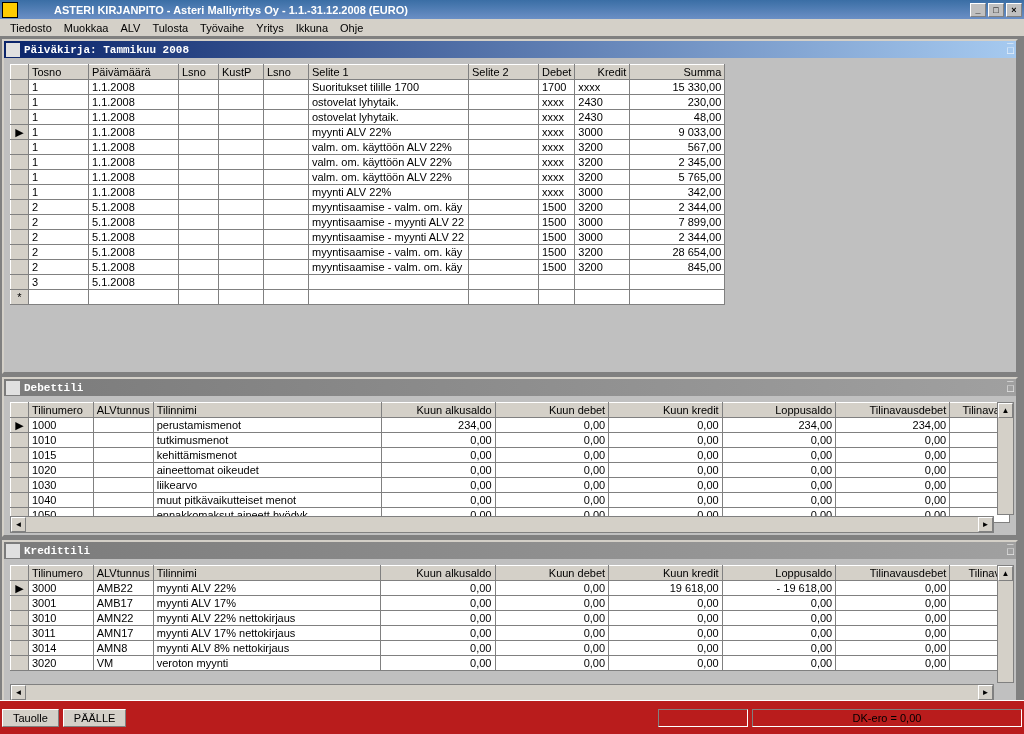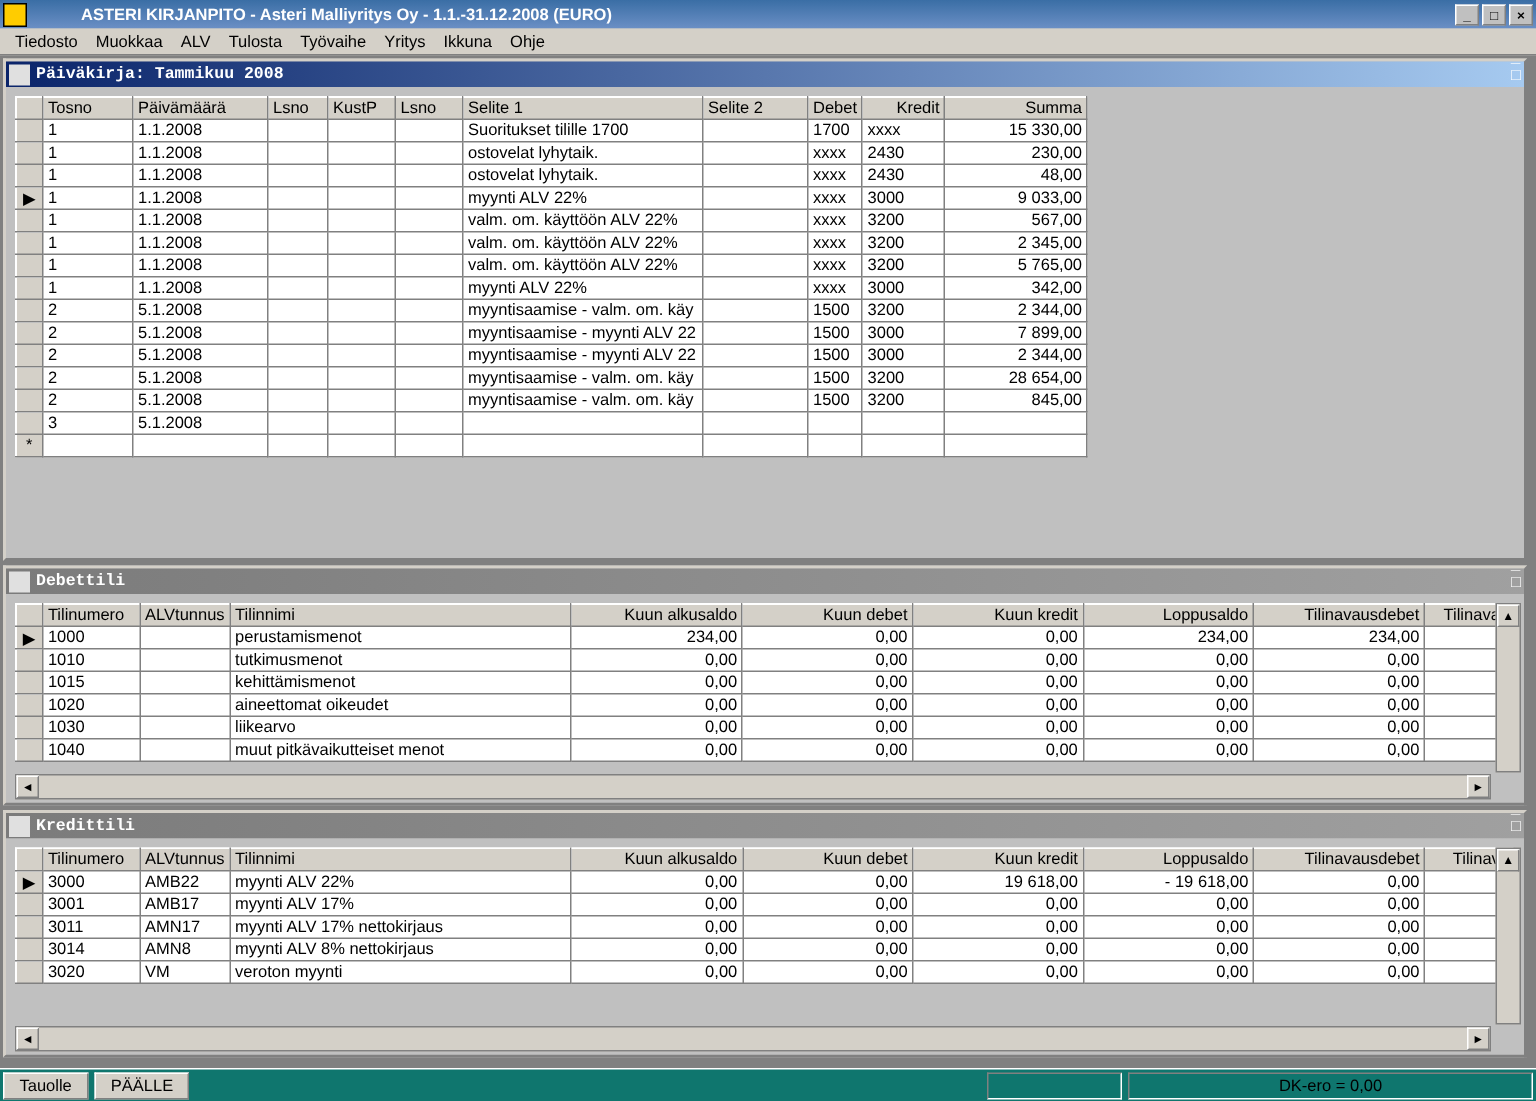--- a/index.html
+++ b/index.html
@@ -152,22 +152,22 @@
   display: flex;
   align-items: center;
   justify-content: center;
 }
 
 .statusbar {
   position: absolute;
   bottom: 0;
   left: 0;
   right: 0;
-  height: 22px;
-  background: #0f766e;
+  height: 34px;
+  background: #b91c1c;
   border-top: 1px solid #fff;
   display: flex;
   align-items: center;
   padding: 2px;
   gap: 4px;
   margin-top: 20px;
 }
 .statusbar .sb-btn2 {
   padding: 2px 10px;
   border: 1px solid #808080;
@@ -530,20 +530,32 @@
               <td>1040</td>
               <td></td>
               <td>muut pitkävaikutteiset menot</td>
               <td class="num">0,00</td>
               <td class="num">0,00</td>
               <td class="num">0,00</td>
               <td class="num">0,00</td>
               <td class="num">0,00</td>
               <td class="num"></td>
             </tr>
+            <tr>
+              <td class="rowhdr"></td>
+              <td>1050</td>
+              <td></td>
+              <td>ennakkomaksut aineett.hyödyk.</td>
+              <td class="num">0,00</td>
+              <td class="num">0,00</td>
+              <td class="num">0,00</td>
+              <td class="num">0,00</td>
+              <td class="num">0,00</td>
+              <td class="num"></td>
+            </tr>
           </tbody>
         </table>
       <div class="scrollbar-h" style="left:6px; right:22px; bottom:2px;">
         <div class="sb-btn">◄</div>
         <div style="flex:1"></div>
         <div class="sb-btn">►</div>
       </div>
       <div class="scrollbar-v" style="top:6px; right:2px; bottom:20px;">
         <div class="sb-btn">▲</div>
       </div>
@@ -594,20 +606,32 @@
               <td>myynti ALV 17%</td>
               <td class="num">0,00</td>
               <td class="num">0,00</td>
               <td class="num">0,00</td>
               <td class="num">0,00</td>
               <td class="num">0,00</td>
               <td class="num"></td>
             </tr>
             <tr>
               <td class="rowhdr"></td>
+              <td>3010</td>
+              <td>AMN22</td>
+              <td>myynti ALV 22% nettokirjaus</td>
+              <td class="num">0,00</td>
+              <td class="num">0,00</td>
+              <td class="num">0,00</td>
+              <td class="num">0,00</td>
+              <td class="num">0,00</td>
+              <td class="num"></td>
+            </tr>
+            <tr>
+              <td class="rowhdr"></td>
               <td>3011</td>
               <td>AMN17</td>
               <td>myynti ALV 17% nettokirjaus</td>
               <td class="num">0,00</td>
               <td class="num">0,00</td>
               <td class="num">0,00</td>
               <td class="num">0,00</td>
               <td class="num">0,00</td>
               <td class="num"></td>
             </tr>

